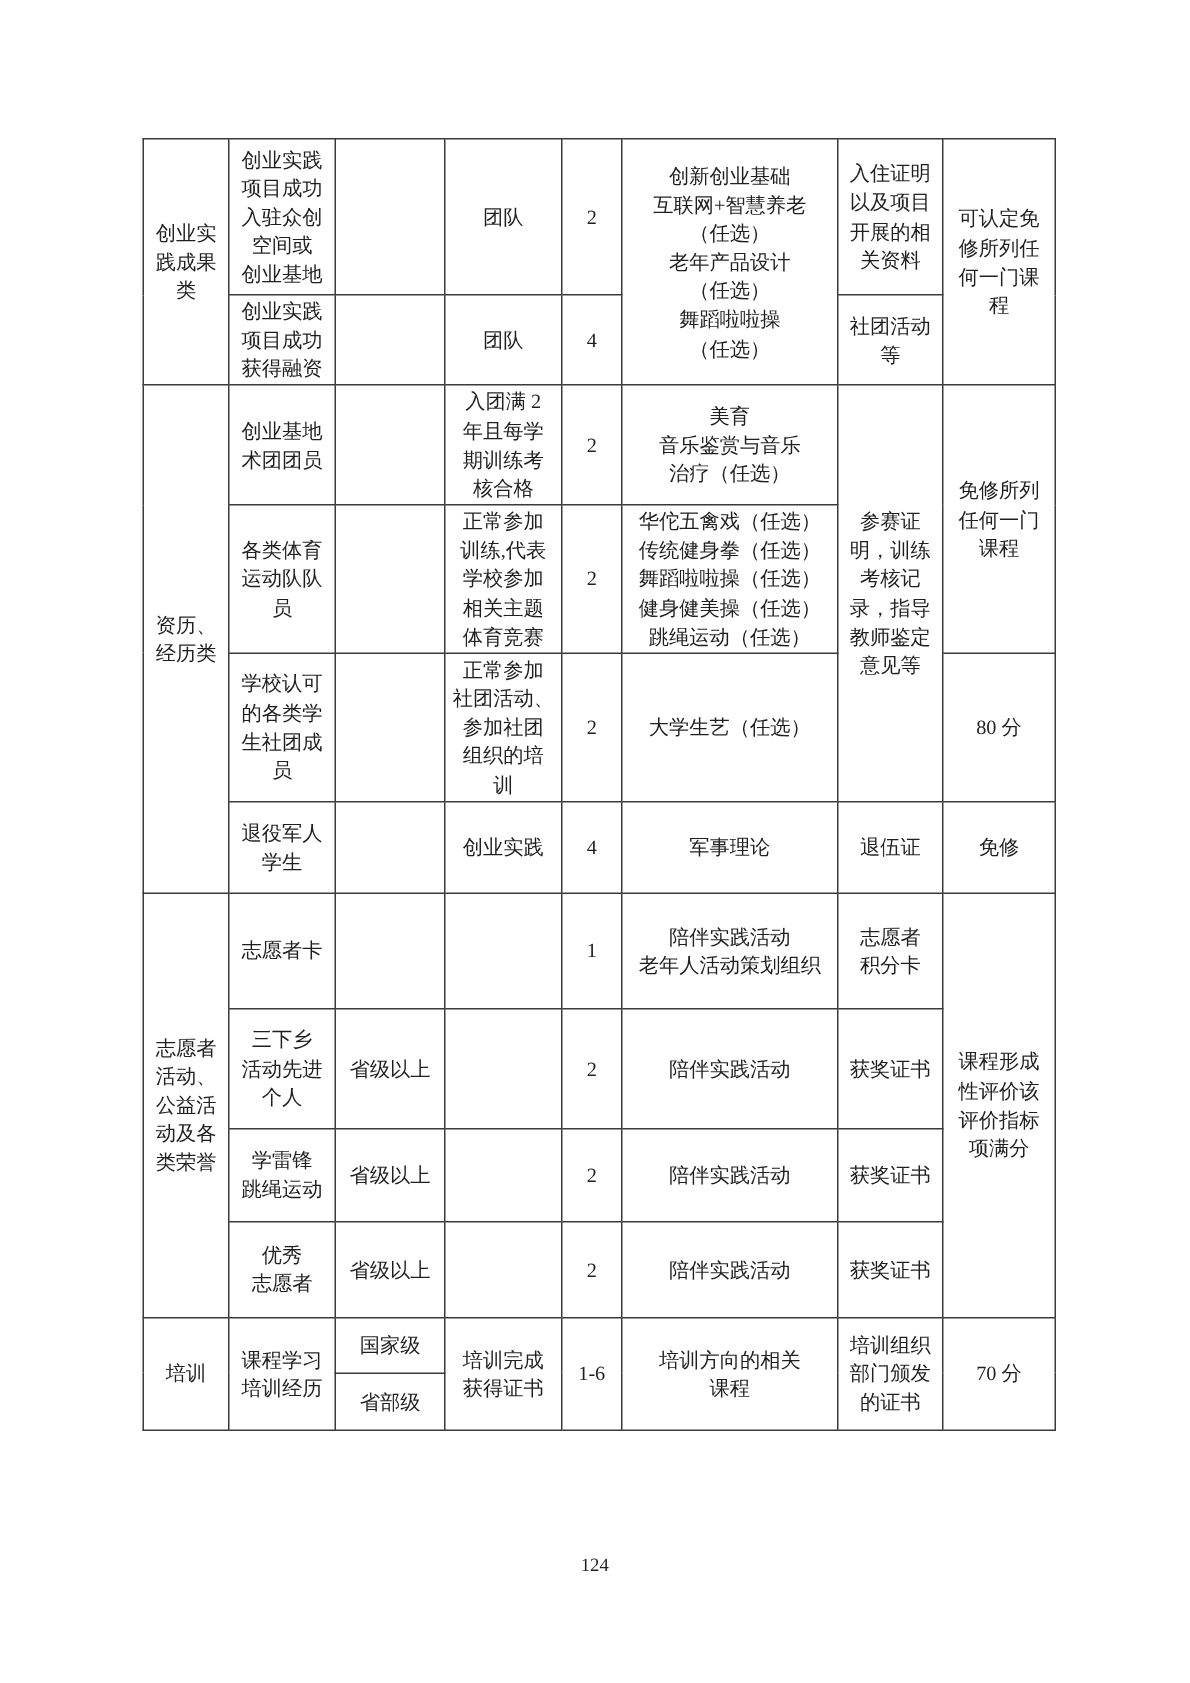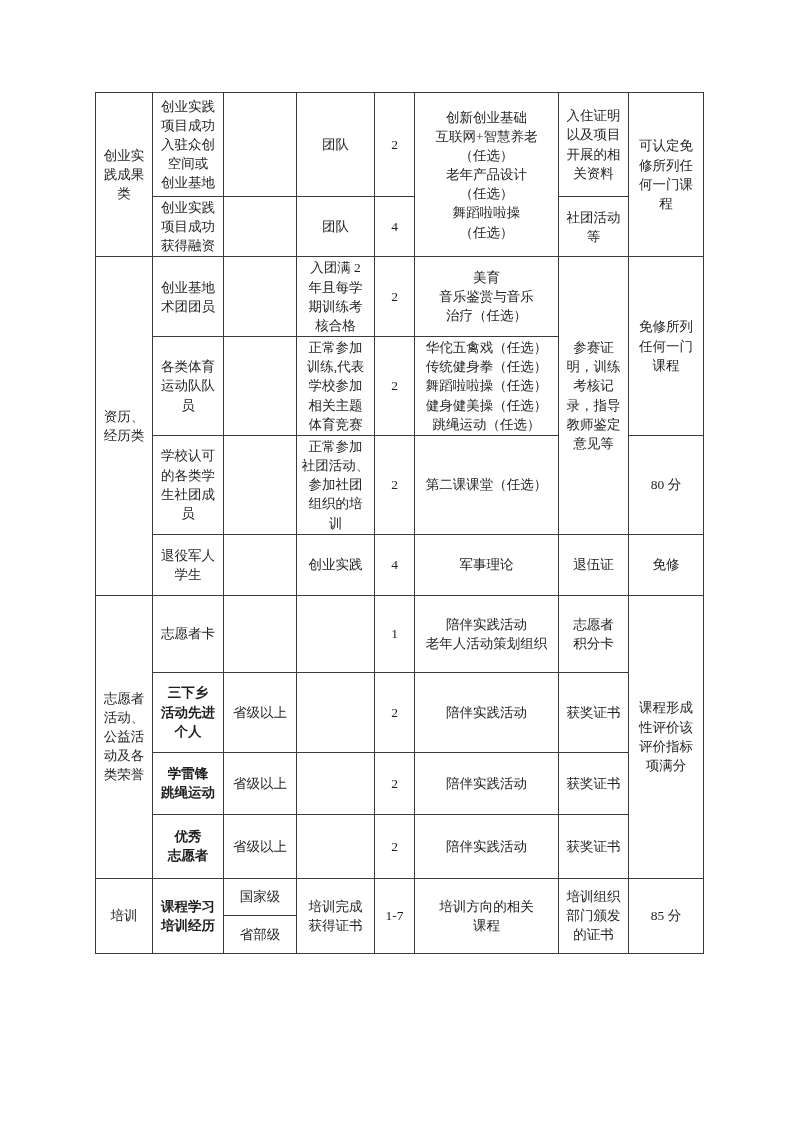--- a/index.html
+++ b/index.html
@@ -22,21 +22,21 @@
     border:1px solid #3a3a3a;
     text-align:center;
     vertical-align:middle;
     font-size:13.5px;
     line-height:1.42;
     white-space:pre-line;
     padding:1px 2px;
     overflow:hidden;
     word-break:break-all;
   }
-  td.loose{line-height:2.05;font-weight:bold;}
+  td.loose{line-height:2.05;}
   td.tb{border-bottom:2.5px solid #555;}
   tr.h104{height:104px}
   tr.h55{height:55px}
   tr.h77{height:77px}
   tr.h97{height:97px}
   tr.h92{height:92px}
   tr.h61{height:61px}
   tr.h80{height:80px}
   tr.h62{height:62px}
   tr.h64{height:64px}
@@ -154,21 +154,21 @@
 的各类学
 生社团成
 员</td>
         <td></td>
         <td>正常参加
 社团活动、
 参加社团
 组织的培
 训</td>
         <td>2</td>
-        <td>第二课课堂（任选）</td>
+        <td>大学生艺（任选）</td>
         <td>80 分</td>
       </tr>
       <tr class="h61">
         <td>退役军人
 学生</td>
         <td></td>
         <td>创业实践</td>
         <td>4</td>
         <td>军事理论</td>
         <td>退伍证</td>
@@ -223,28 +223,29 @@
         <td>获奖证书</td>
       </tr>
 
       <tr class="h37">
         <td rowspan="2">培训</td>
         <td rowspan="2" class="loose">课程学习
 培训经历</td>
         <td>国家级</td>
         <td rowspan="2">培训完成
 获得证书</td>
-        <td rowspan="2">1-7</td>
+        <td rowspan="2">1-6</td>
         <td rowspan="2">培训方向的相关
 课程</td>
         <td rowspan="2">培训组织
 部门颁发
 的证书</td>
-        <td rowspan="2">85 分</td>
+        <td rowspan="2">70 分</td>
       </tr>
       <tr class="h38">
         <td>省部级</td>
       </tr>
     </tbody>
   </table>
 
+  <div class="pageno">124</div>
 
 </div>
 
 </body></html>

